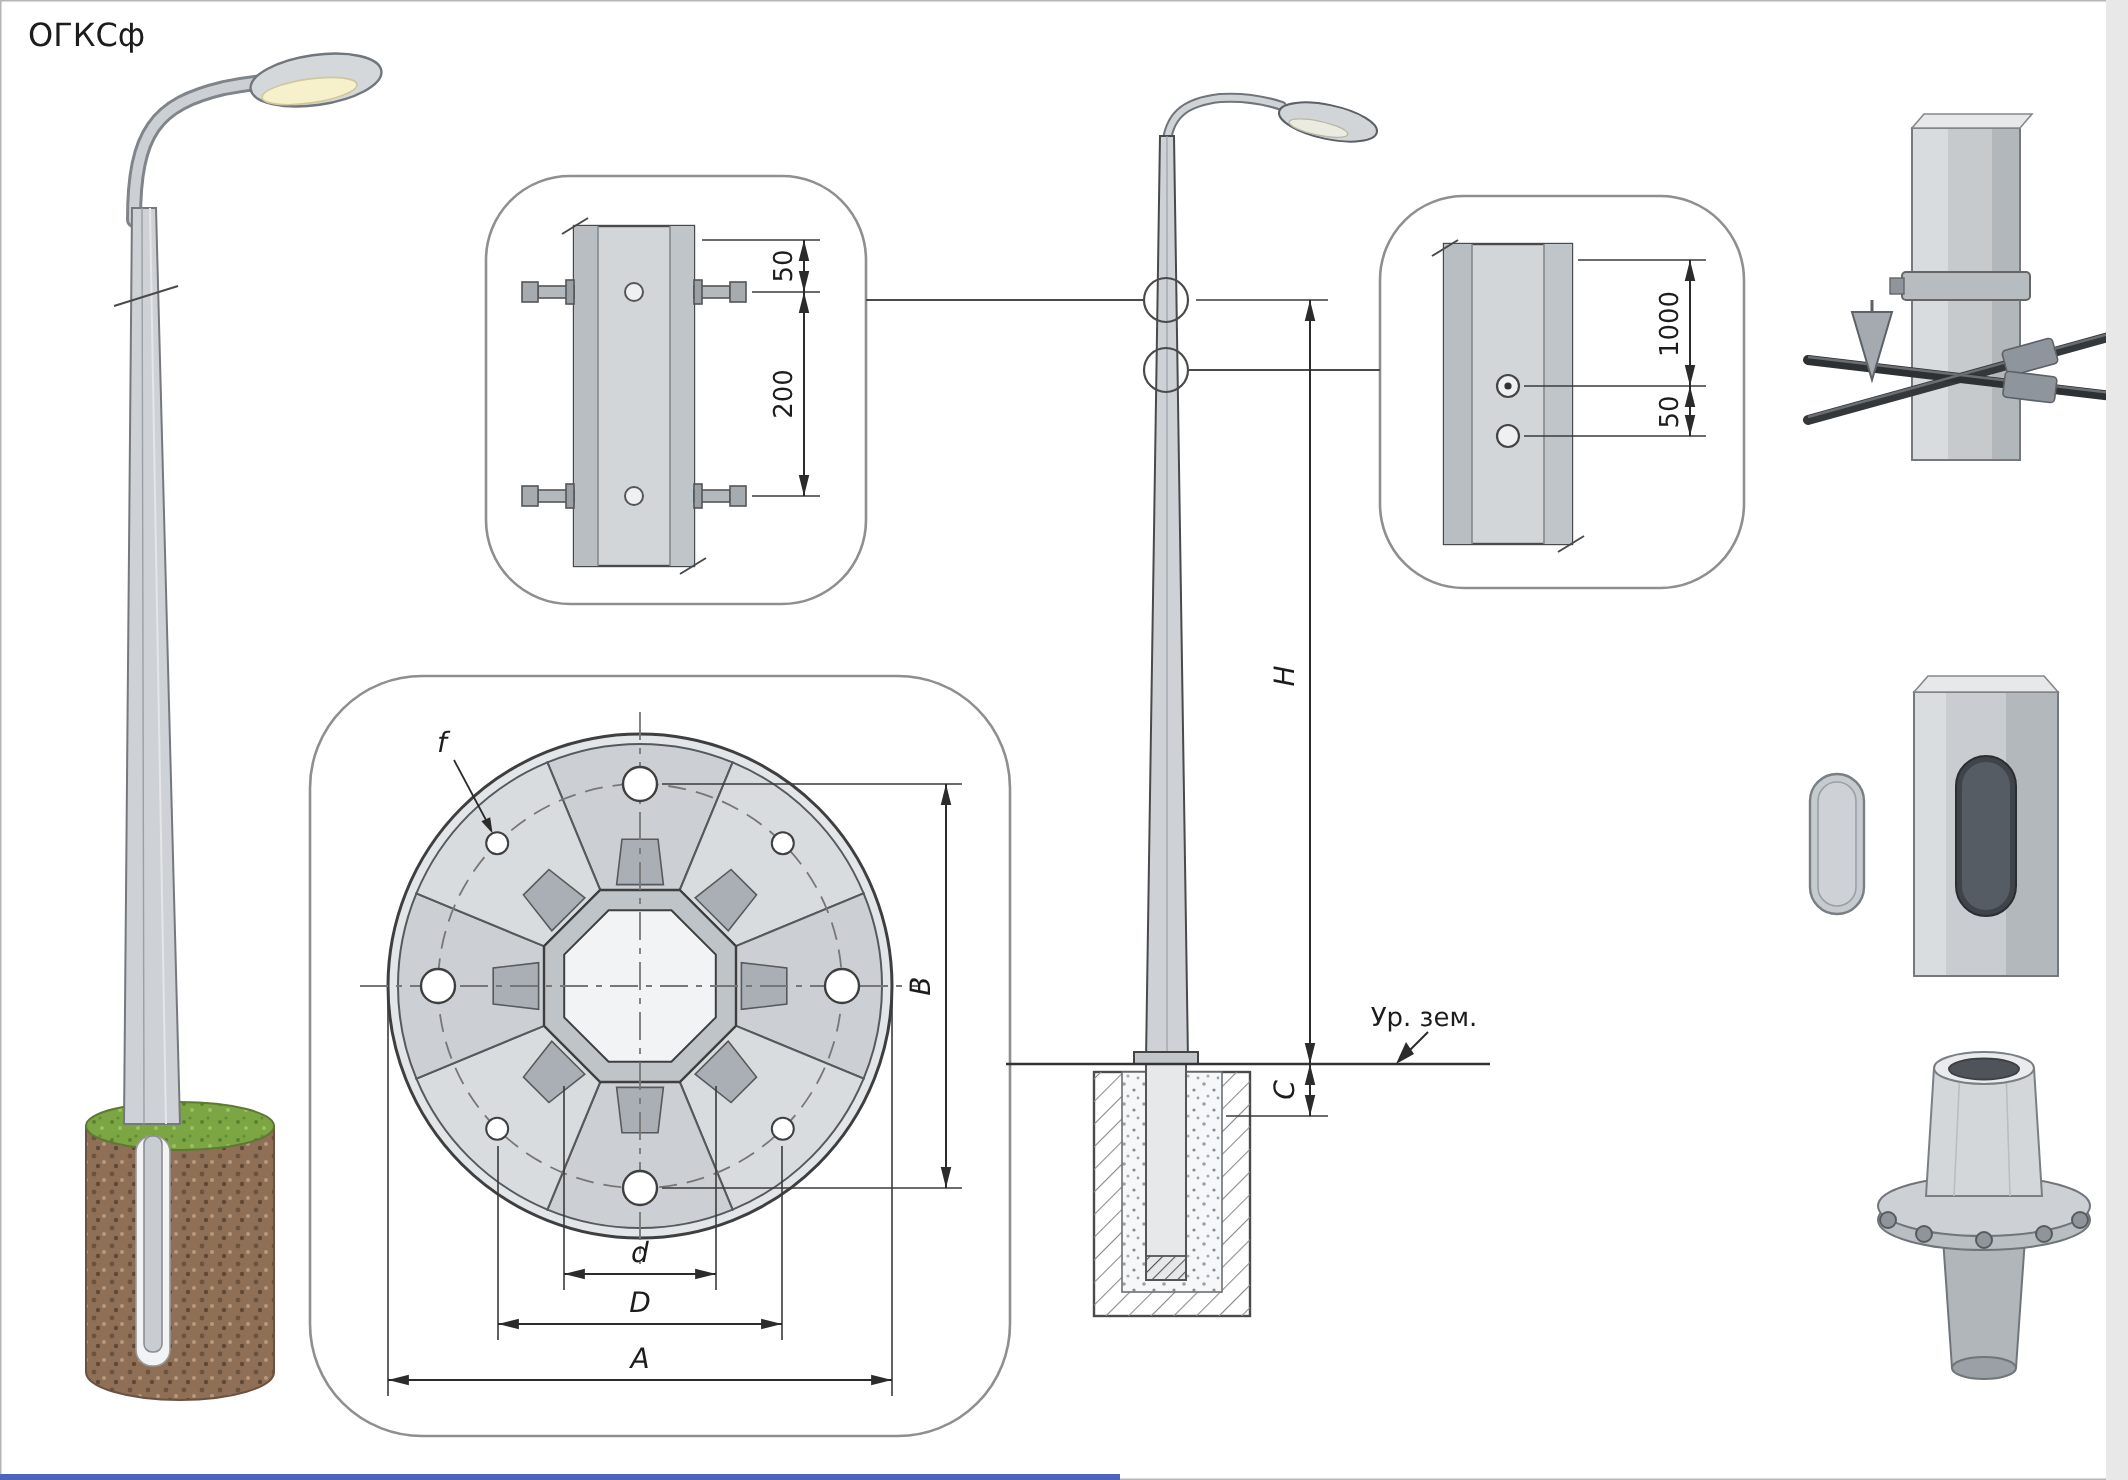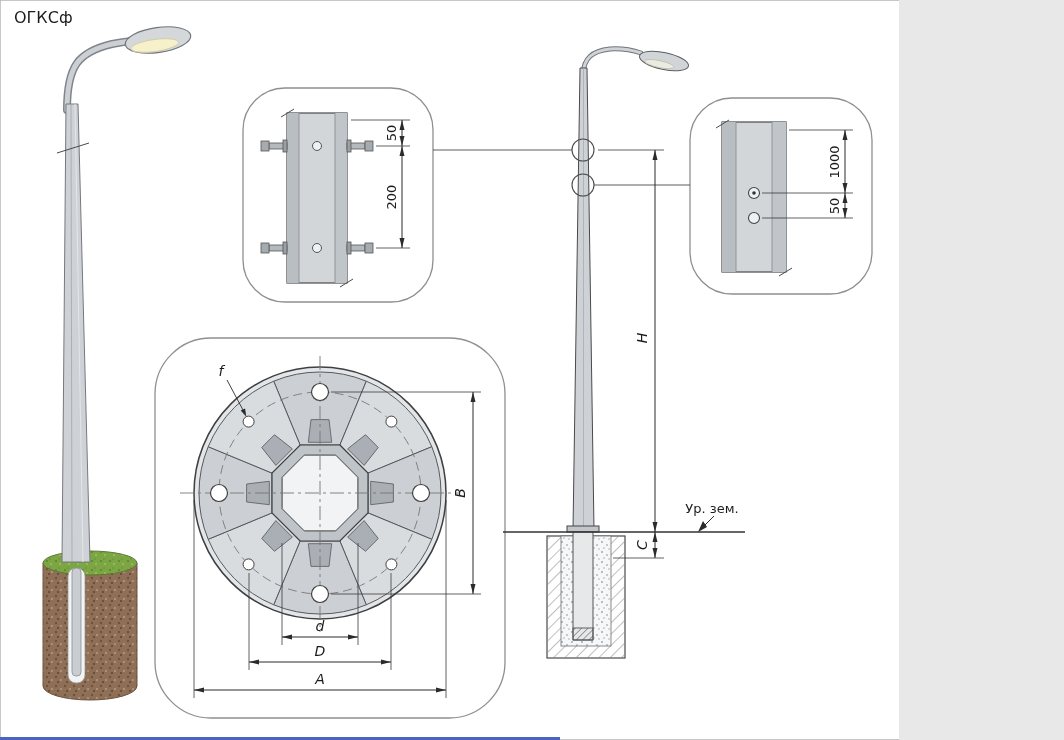--- a/index.html
+++ b/index.html
@@ -1,16 +1,16 @@
 <!DOCTYPE html>
 <html><head>
 <meta charset="utf-8">
 <style>
   html,body{margin:0;padding:0;background:#e8e8e8;}
-  .canvas{position:relative;width:899px;height:740px;background:#ffffff;overflow:hidden;}
+  .canvas{position:relative;width:1053px;height:740px;background:#ffffff;overflow:hidden;}
   svg{display:block;}
   svg text{font-family:"DejaVu Sans",sans-serif;fill:#1c1c1c;}
   .dim-num{font-size:13px;}
   .dim-letter{font-size:14px;font-style:italic;}
   .ground-text{font-size:13px;}
   .part-title{font-size:16px;}
 </style>
 </head>
 <body>
 

